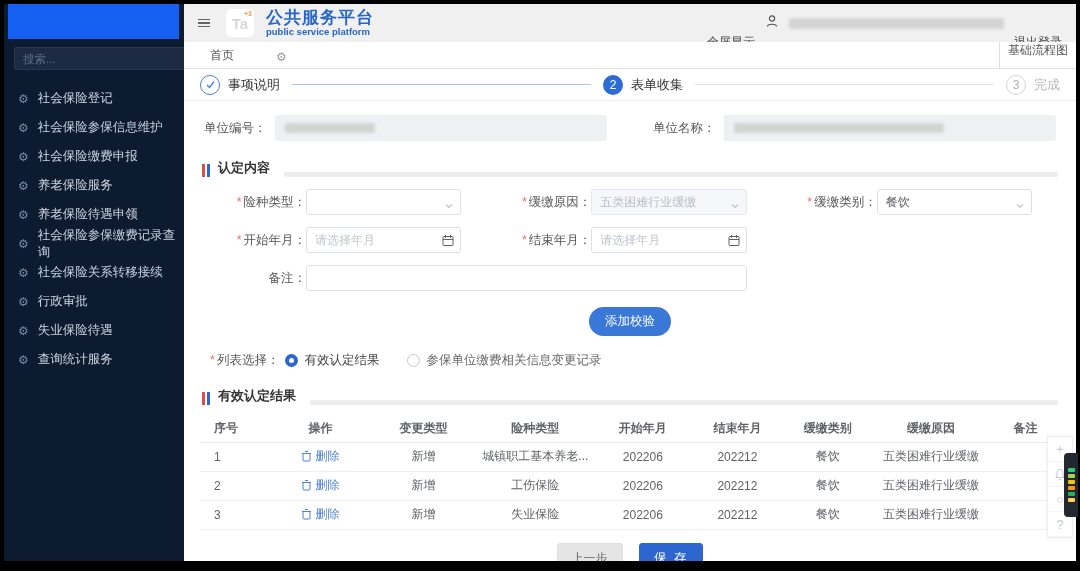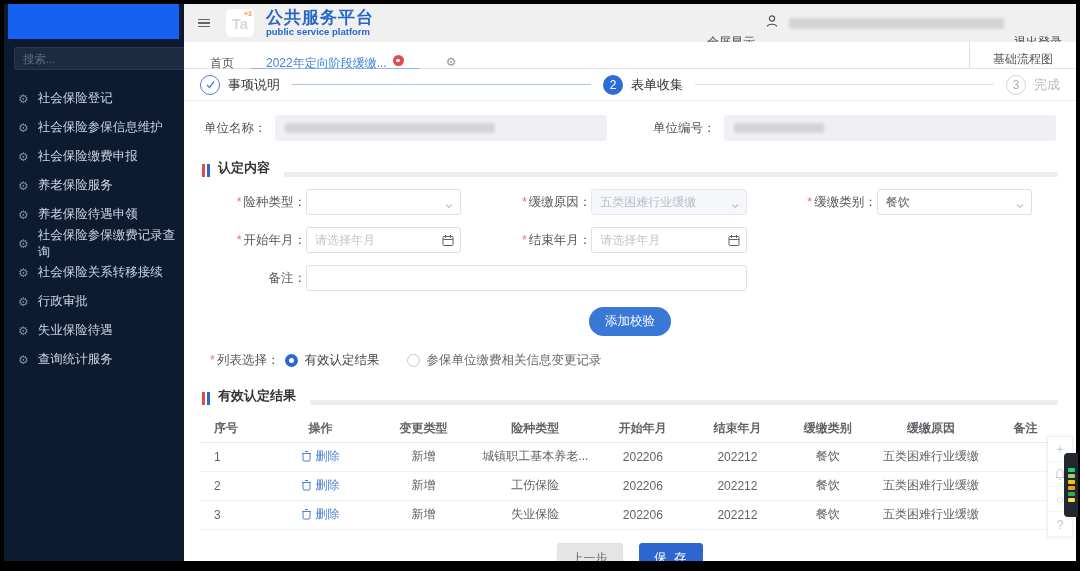--- a/index.html
+++ b/index.html
@@ -32,27 +32,27 @@
   .brand { display:flex; flex-direction:column; line-height:1.05; margin-left:2px; }
   .brand .cn { color:#2866c8; font-size:17px; font-weight:bold; letter-spacing:1px; }
   .brand .en { color:#2866c8; font-size:9.5px; font-weight:bold; }
   .topbar .spacer { flex:1; }
   .top-link { font-size:12px; color:#444; cursor:pointer;margin-top:38px; }
   .redacted { background:#d4d4d4; border-radius:2px; filter:blur(1.5px); }
   .user-redacted { width:215px; height:11px; }
 
   .tabbar { height:27px; background:#fff; border-bottom:1px solid #e4e4e4; display:flex;
     align-items:stretch; padding-left:10px; flex:none; }
-  .tab { display:flex; align-items:flex-start; gap:6px; padding:13px 16px; font-size:12px; color:#555; cursor:pointer; }
+  .tab { display:flex; align-items:flex-end; gap:6px; padding:4px 16px; font-size:12px; color:#555; cursor:pointer; }
   .tab.active { color:#3f7fd8; border-bottom:2px solid #8cb8ea; }
   .close-badge { width:11px; height:11px; border-radius:50%; background:#e24c4c; display:grid; place-items:center; }
   .close-badge i { width:3.5px; height:3.5px; background:#fff; border-radius:50%; }
   .tab-gear { color:#999; font-size:12px; padding:0 10px; font-family:"DejaVu Sans",sans-serif; }
   .tabbar .spacer { flex:1; }
-  .flowchart { display:flex; align-items:flex-end; border-left:1px solid #ddd; padding:0 23px;
+  .flowchart { display:flex; align-items:flex-start; border-left:1px solid #ddd; padding:0 8px;
     font-size:12px; color:#555; cursor:pointer; }
 
   .content { flex:1; background:#fff; overflow:hidden; }
 
   
   .steps { height:32px; border-bottom:1px solid #ececec; display:flex; align-items:center; padding:0 16px; }
   .step { display:flex; align-items:center; gap:8px; flex:none; }
   .step-circle { width:20px; height:20px; border-radius:50%; display:grid; place-items:center; font-size:12px; }
   .done-circle { border:1px solid #4a80d8; color:#4a80d8; background:#fff; }
   .active-circle { background:#2e6cd5; color:#fff; }
@@ -215,26 +215,20 @@
             </svg>
         </span>
         <span class="redacted user-redacted"></span>
         <span class="top-link">退出登录</span>
       </header>
 
       <div class="tabbar">
         <div class="tab">
           <span>首页</span>
         </div>
-        <div class="tab active">
-          <span>2022年定向阶段缓缴...</span>
-          <span class="close-badge">
-              <i></i>
-            </span>
-        </div>
         <div class="tab">
           <span class="tab-gear">⚙</span>
         </div>
         <span class="spacer"></span>
         <div class="flowchart">
           <span>基础流程图</span>
         </div>
       </div>
 
       <div class="content">
@@ -255,29 +249,29 @@
           </div>
           <div class="step-line"></div>
           <div class="step">
             <span class="step-circle pending-circle">3</span>
             <span class="step-label pending-label">完成</span>
           </div>
         </div>
 
         <div class="unit-row">
           <div class="unit-item">
+            <span class="unit-label">单位编号：</span>
+            <div class="unit-field">
+              <span class="redacted val-redacted-sm"></span>
+            </div>
+          </div>
+          <div class="unit-item">
             <span class="unit-label">单位名称：</span>
             <div class="unit-field">
               <span class="redacted val-redacted-lg"></span>
-            </div>
-          </div>
-          <div class="unit-item">
-            <span class="unit-label">单位编号：</span>
-            <div class="unit-field">
-              <span class="redacted val-redacted-sm"></span>
             </div>
           </div>
         </div>
 
         <div class="section-head">
           <span class="bar-red"></span>
           <span class="bar-blue"></span>
           <span class="section-title">认定内容</span>
           <span class="section-track"></span>
         </div>

